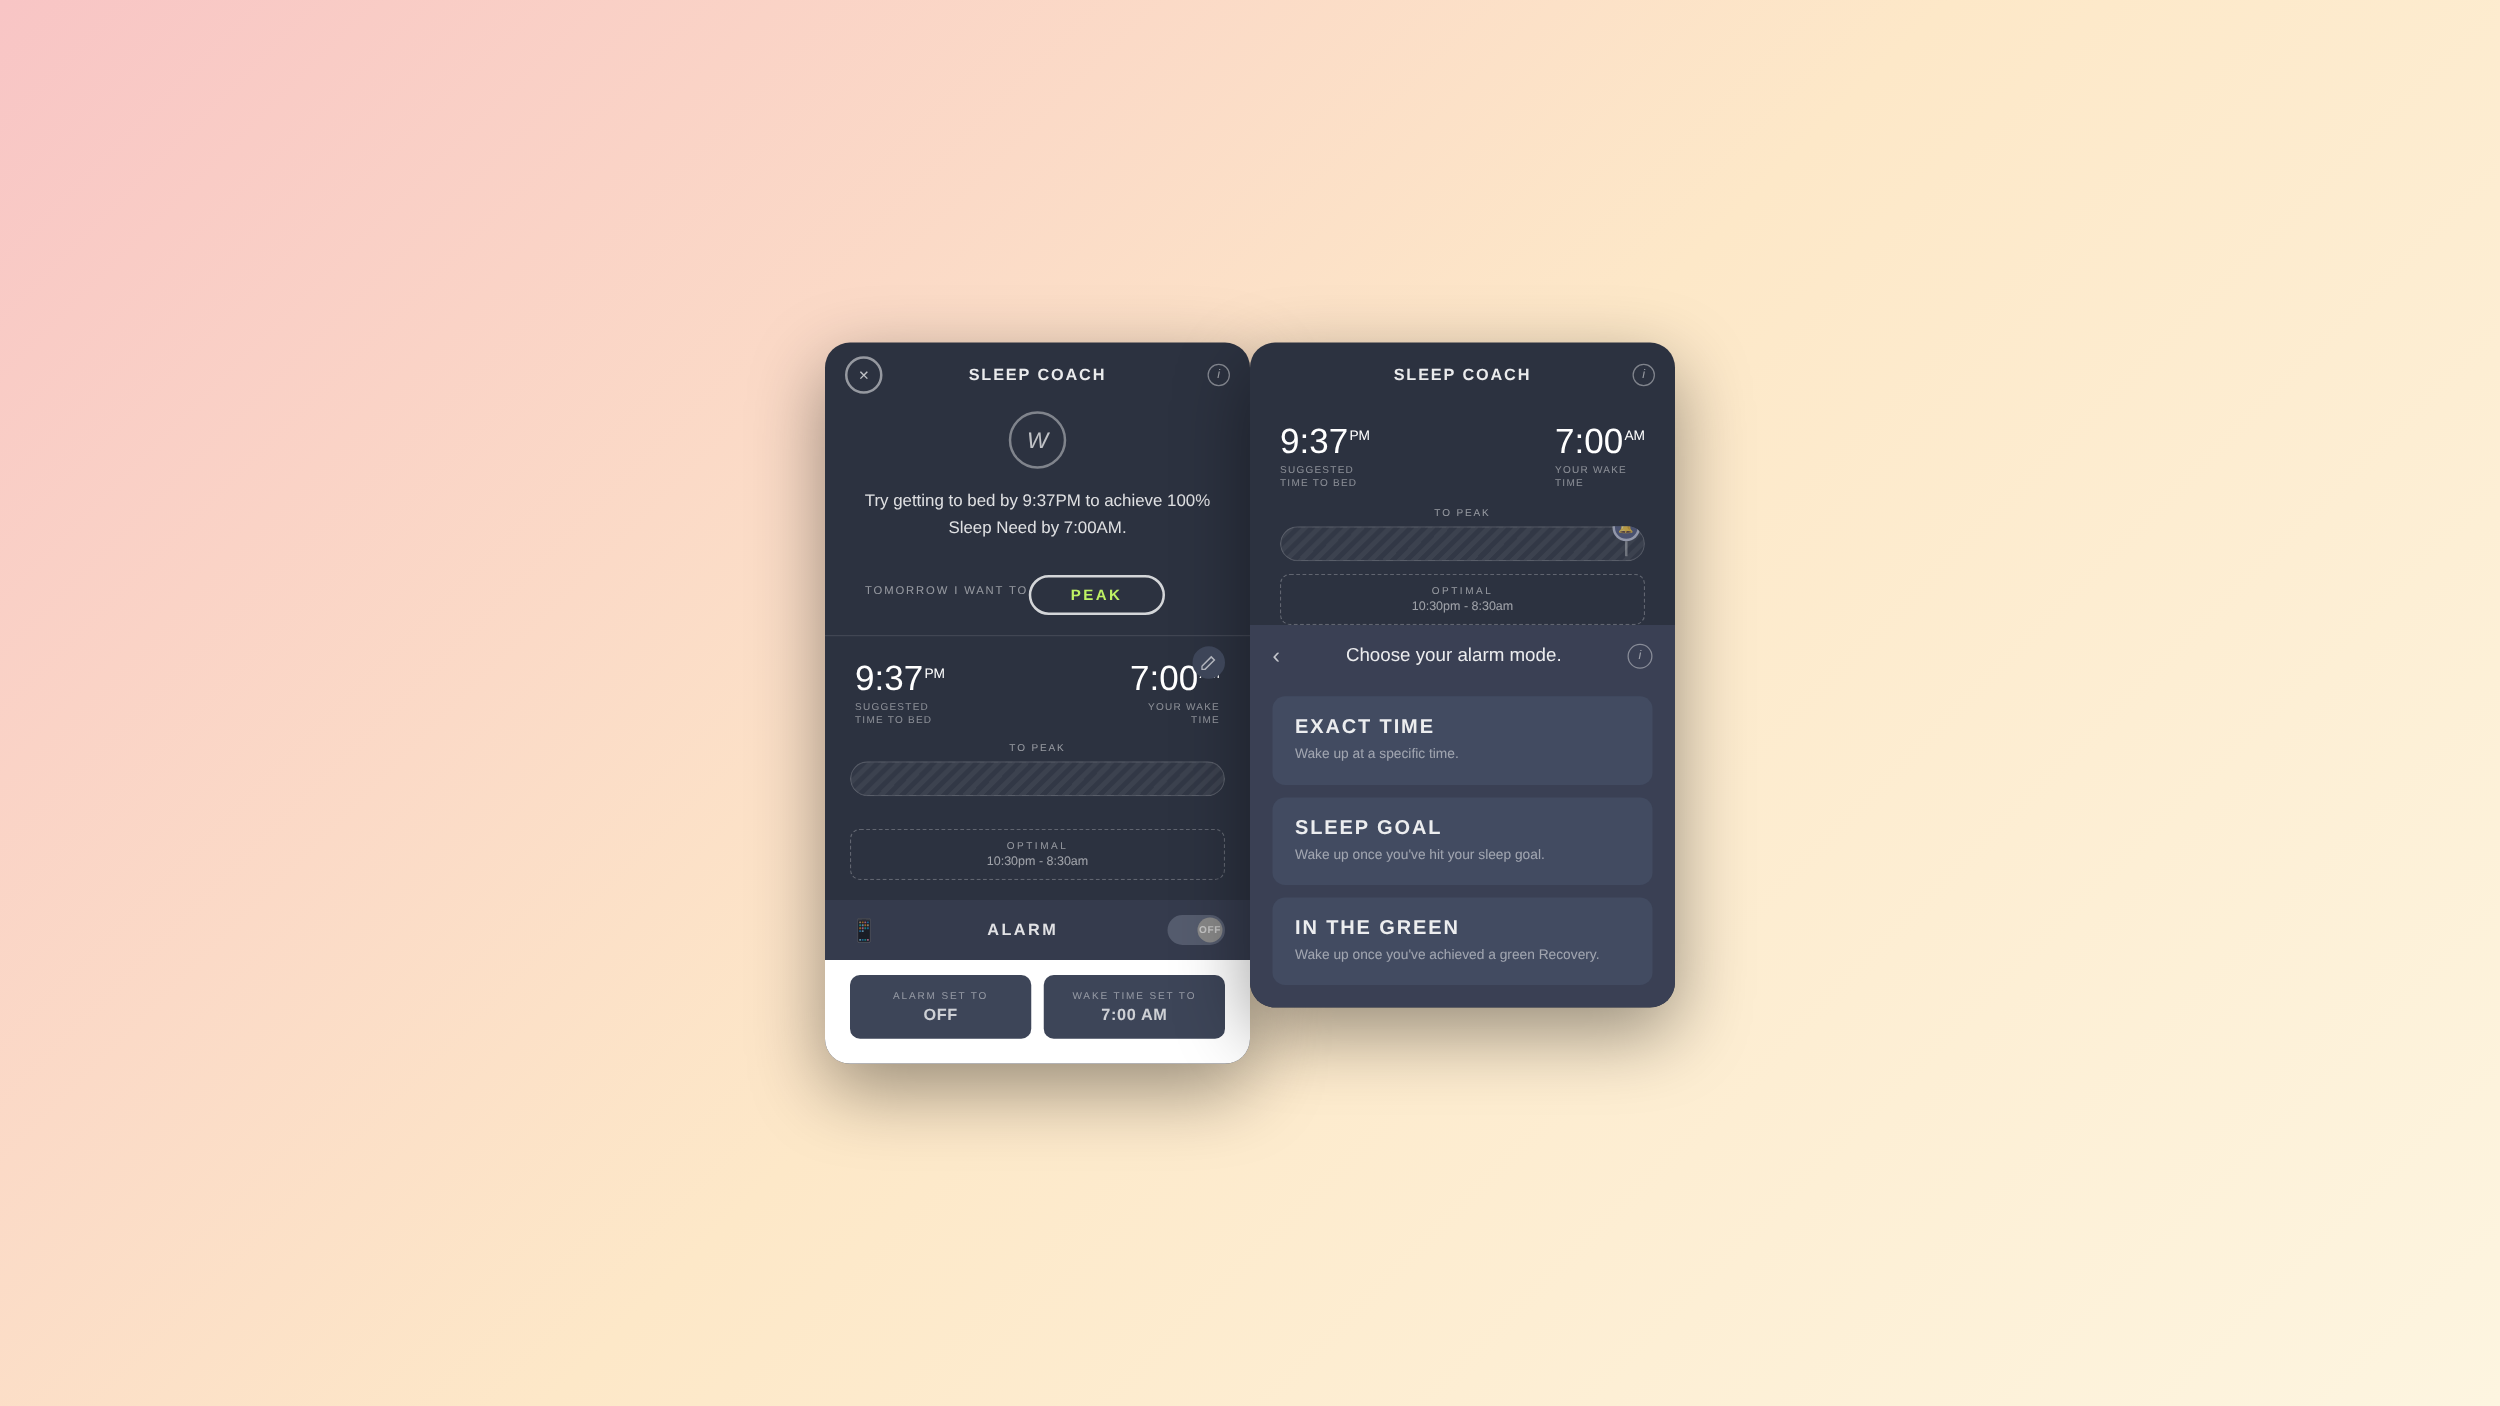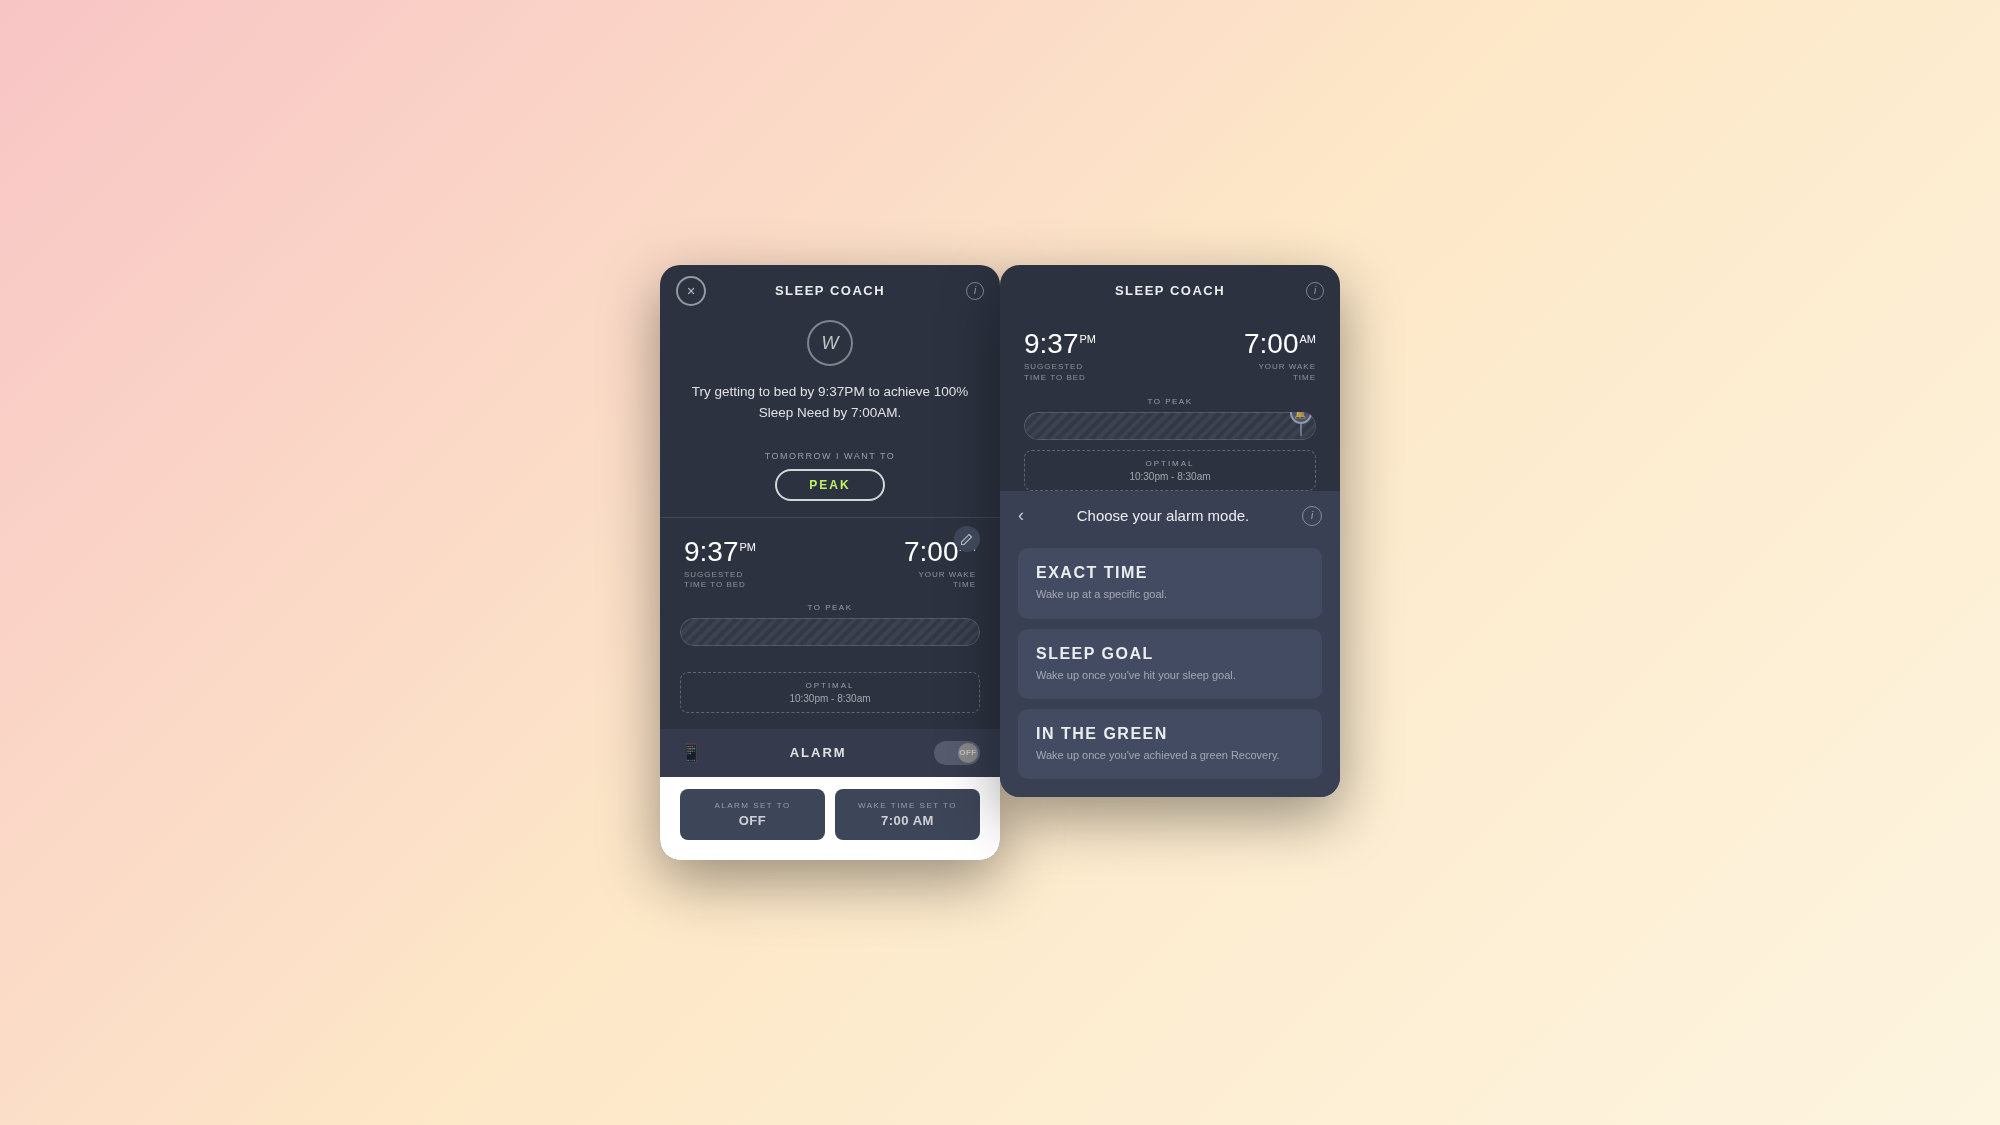--- a/index.html
+++ b/index.html
@@ -94,24 +94,24 @@
       color: rgba(255,255,255,0.85);
       text-align: center;
       font-size: 13.5px;
       line-height: 1.5;
       padding: 0 24px;
       margin-bottom: 28px;
     }
 
     .tomorrow-section {
       display: flex;
-      flex-direction: column;
+      flex-direction: row;
       align-items: center;
       margin-bottom: 16px;
-      padding: 0 20px;
+      padding: 0 32px;
     }
     .tomorrow-label {
       color: rgba(255,255,255,0.5);
       font-size: 9px;
       letter-spacing: 1.5px;
       text-transform: uppercase;
       margin-bottom: 8px;
     }
     .peak-button {
       background: transparent;
@@ -504,21 +504,21 @@
     <div class="right-sleep-stats">
       <div class="stat-block">
         <div class="stat-time">
           <span>9:37</span><sup>PM</sup>
         </div>
         <div class="stat-label">
           <span>SUGGESTED</span><br>
           <span>TIME TO BED</span>
         </div>
       </div>
-      <div class="stat-block" style="text-align:right">
+      <div class="stat-block" style="text-align:left">
         <div class="stat-time">
           <span>7:00</span><sup>AM</sup>
         </div>
         <div class="stat-label">
           <span>YOUR WAKE</span><br>
           <span>TIME</span>
         </div>
       </div>
     </div>
 
@@ -546,21 +546,21 @@
         <span class="back-arrow">‹</span>
         <span class="alarm-mode-title">Choose your alarm mode.</span>
         <div class="alarm-mode-help">
           <span style="font-style:italic;">i</span>
         </div>
       </div>
 
       <div class="alarm-options">
         <div class="alarm-option">
           <div class="alarm-option-title">EXACT TIME</div>
-          <div class="alarm-option-desc">Wake up at a specific goal.</div>
+          <div class="alarm-option-desc">Wake up at a specific time.</div>
         </div>
         <div class="alarm-option">
           <div class="alarm-option-title">SLEEP GOAL</div>
           <div class="alarm-option-desc">Wake up once you've hit your sleep goal.</div>
         </div>
         <div class="alarm-option">
           <div class="alarm-option-title">IN THE GREEN</div>
           <div class="alarm-option-desc">Wake up once you've achieved a green Recovery.</div>
         </div>
       </div>

